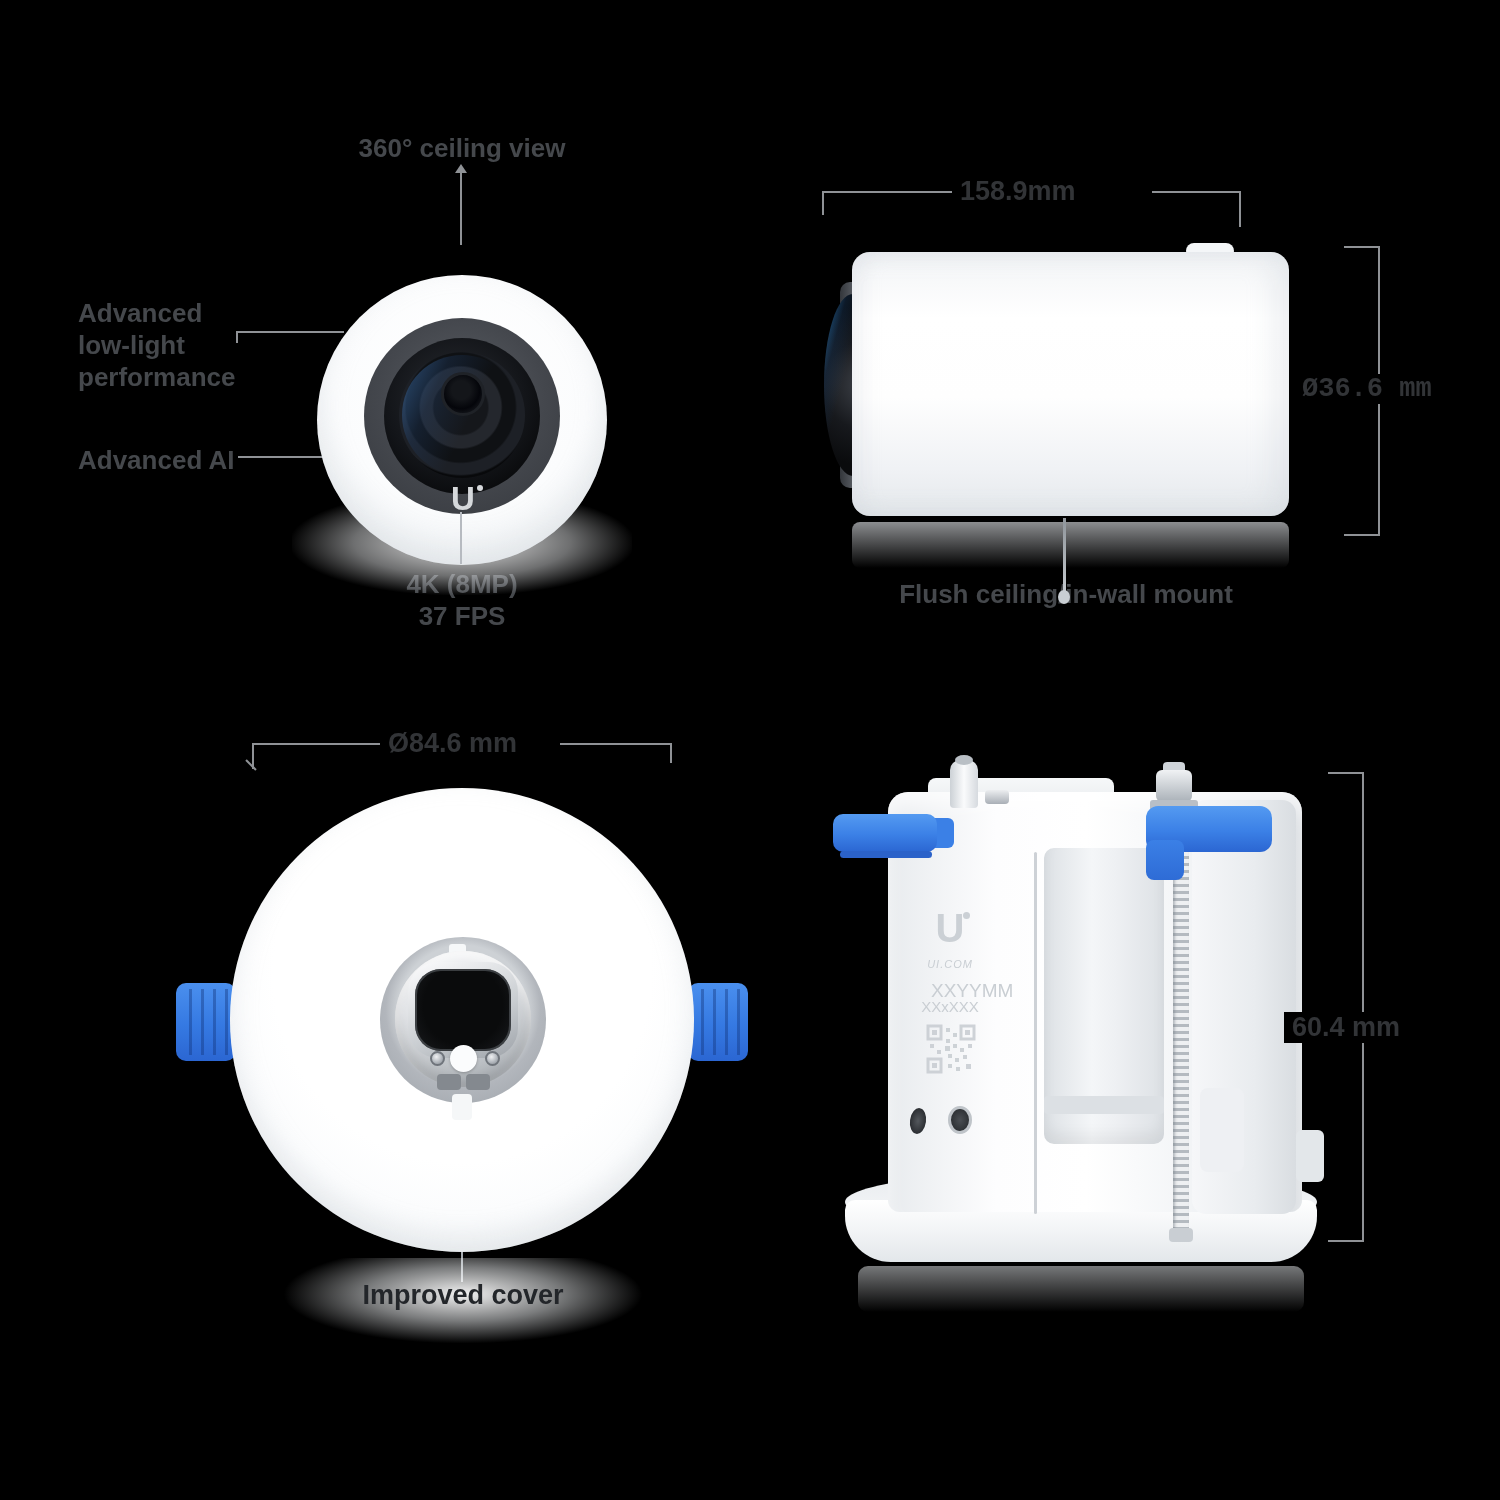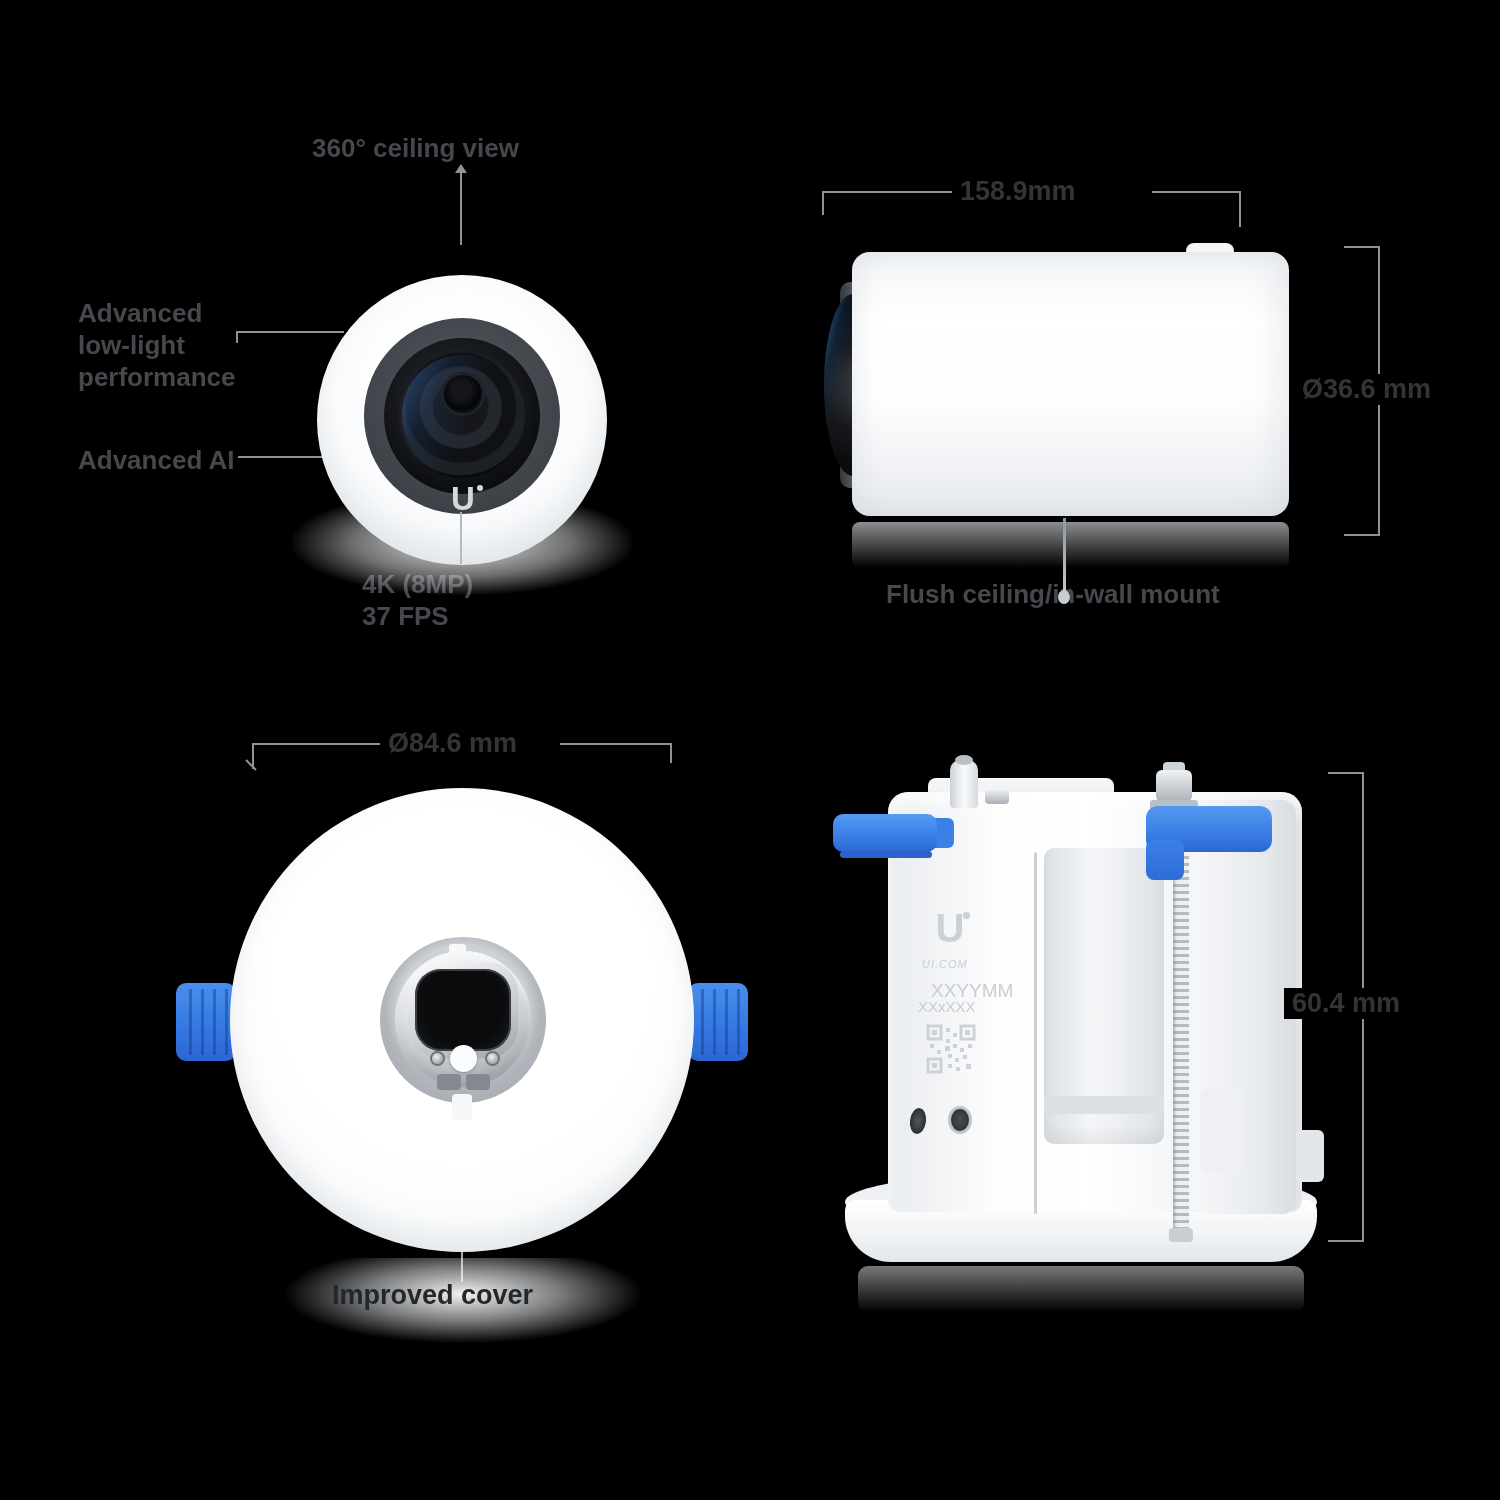--- a/index.html
+++ b/index.html
@@ -3,21 +3,21 @@
 <meta charset="utf-8">
 <style>
   html,body{margin:0;padding:0;background:#000;}
   #canvas{position:relative;width:1500px;height:1500px;background:var(--bg,#000);overflow:hidden;
           font-family:"Liberation Sans",sans-serif;}
   .abs{position:absolute;}
   .txt{color:var(--text,#45484c);font-size:26px;font-weight:600;line-height:32px;}
   .dim{color:var(--dim-text,#35373a);font-size:27px;font-weight:700;text-align:left;
        background:var(--bg,#000);padding:0 8px;z-index:9;}
   .line{background:var(--line,#909396);z-index:1;}
-  .center{}
+  .center{text-align:center;}
   
   .cam-body{border-radius:50%;background:radial-gradient(circle at 50% 36%,#ffffff 0%,#fbfcfd 55%,#f0f3f5 80%,#e3e7ea 100%);
             box-shadow:inset 0 -14px 30px rgba(188,196,203,.30);}
   .bezel{border-radius:50%;background:radial-gradient(circle at 50% 42%,#5b5f65 0%,#44474d 55%,#35383d 100%);}
   .lens{border-radius:50%;background:radial-gradient(circle at 46% 40%,#2b2e34 0%,#131519 55%,#000 100%);}
   .lens-rings{border-radius:50%;background:radial-gradient(circle at 49% 44%,#15171b 0 28%,#24272d 30% 42%,#0f1114 44% 57%,#1d2026 59% 70%,#08090b 72% 100%);}
   .crescent{border-radius:50%;background:linear-gradient(115deg,rgba(56,104,160,.60) 6%,rgba(34,66,110,.30) 28%,rgba(0,0,0,0) 55%);}
   .pupil{border-radius:50%;background:radial-gradient(circle at 45% 40%,#14161a 30%,#04050a 60%,#24272c 100%);
          border:3px solid #1f2227;box-sizing:border-box;}
   .logo{color:#d6d9dc;font-weight:700;text-align:center;}
@@ -75,21 +75,21 @@
   <div class="abs" style="left:840px;top:282px;width:22px;height:206px;border-radius:10px;background:linear-gradient(90deg,#33363b,#575b61 60%,#6a6e74);z-index:2;"></div>
   <div class="abs" style="left:824px;top:294px;width:58px;height:182px;border-radius:50%;background:radial-gradient(circle at 75% 50%,#40444b 0%,#17191d 45%,#0a0b0d 80%);z-index:3;"></div>
   <div class="abs" style="left:824px;top:294px;width:58px;height:182px;border-radius:50%;background:linear-gradient(105deg,rgba(62,192,236,.90) 0 6%,rgba(40,122,192,.55) 10%,rgba(20,62,110,.28) 22%,rgba(0,0,0,0) 40%);z-index:4;"></div>
   <div class="abs" style="left:852px;top:252px;width:437px;height:264px;border-radius:18px;background:linear-gradient(180deg,#f2f4f6 0%,#ffffff 25%,#fefefe 55%,#f0f2f5 82%,#e4e8eb 100%);box-shadow:inset -16px 0 26px rgba(190,198,206,.25),inset 12px 0 18px rgba(200,206,212,.22);z-index:5;"></div>
   <div class="abs" style="left:1063px;top:518px;width:3px;height:74px;background:linear-gradient(180deg,#8f959b,#c3c8cd);z-index:6;"></div>
   <div class="abs" style="left:1058px;top:590px;width:12px;height:14px;border-radius:50%;background:#c9ced3;z-index:6;"></div>
 
   <div class="abs line" style="left:1378px;top:246px;width:2px;height:290px;"></div>
   <div class="abs line" style="left:1344px;top:246px;width:36px;height:2px;"></div>
   <div class="abs line" style="left:1344px;top:534px;width:36px;height:2px;"></div>
-  <div class="abs dim" style="left:1294px;top:374px;width:172px;">Ø36.6 mm</div>
+  <div class="abs dim" style="left:1294px;top:374px;width:172px;font-family:Liberation Mono, monospace;">Ø36.6 mm</div>
 
   <div class="abs txt center" style="left:886px;top:578px;width:360px;">Flush ceiling/in-wall mount</div>
 
   <div class="abs line" style="left:252px;top:743px;width:420px;height:2px;"></div>
   <div class="abs line" style="left:252px;top:743px;width:2px;height:26px;"></div>
   <div class="abs line" style="left:244px;top:764px;width:14px;height:2px;transform:rotate(45deg);"></div>
   <div class="abs line" style="left:670px;top:743px;width:2px;height:20px;"></div>
   <div class="abs dim" style="left:380px;top:728px;width:164px;">Ø84.6 mm</div>
 
   <div class="abs tab" style="left:176px;top:983px;width:60px;height:78px;z-index:1;">
@@ -177,15 +177,15 @@
         <rect x="40" y="40" width="5" height="5"></rect>
     </g>
   </svg>
 
   <div class="abs" style="left:910px;top:1108px;width:16px;height:26px;border-radius:50%;transform:rotate(8deg);background:radial-gradient(#53575c,#2b2e32 70%);z-index:5;"></div>
   <div class="abs" style="left:948px;top:1106px;width:24px;height:28px;border-radius:50%;border:3px solid #bfc4c9;box-sizing:border-box;background:radial-gradient(#4a4e53,#232629);z-index:5;"></div>
 
   <div class="abs line" style="left:1362px;top:772px;width:2px;height:470px;"></div>
   <div class="abs line" style="left:1328px;top:772px;width:36px;height:2px;"></div>
   <div class="abs line" style="left:1328px;top:1240px;width:36px;height:2px;"></div>
-  <div class="abs dim" style="left:1284px;top:988px;width:160px;">60.4 mm</div>
+  <div class="abs dim" style="left:1284px;top:1012px;width:160px;">60.4 mm</div>
 
 </div>
 
 </body></html>

